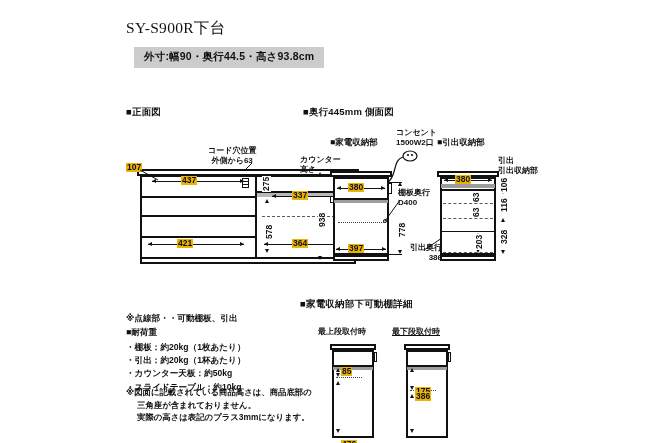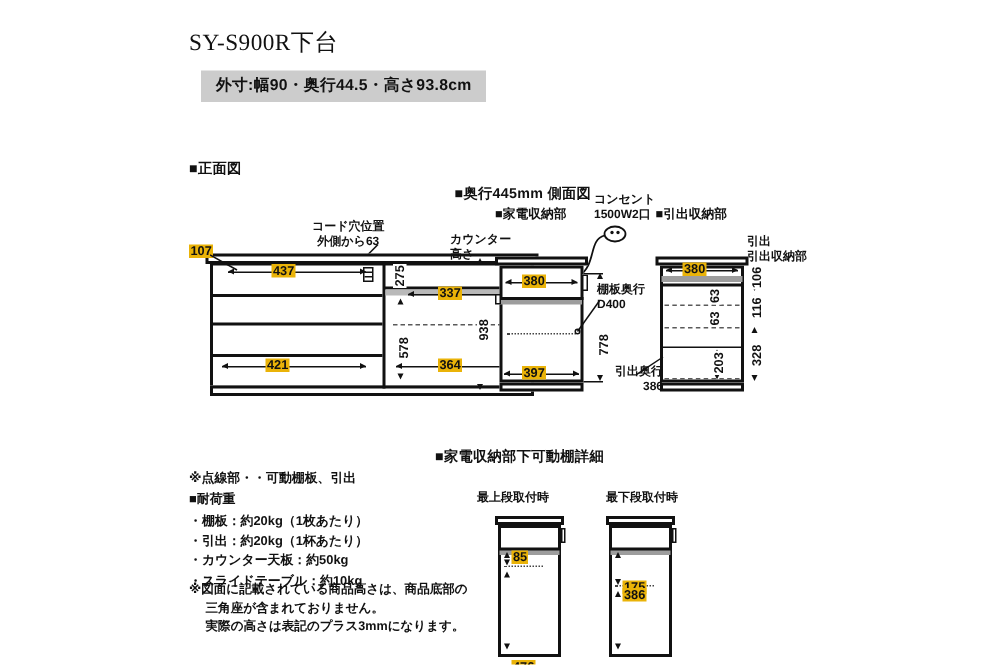--- a/index.html
+++ b/index.html
@@ -233,21 +233,21 @@
     <div class="arw-l" style="left:148px; top:241.5px;"></div>
     <div class="arw-r" style="left:240px; top:241.5px;"></div>
     <div class="dim" style="left:177px; top:239px;">421</div>
 
     <div class="ln hl" style="left:264px; top:244px; width:84px;"></div>
     <div class="arw-l" style="left:264px; top:241.5px;"></div>
     <div class="arw-r" style="left:344px; top:241.5px;"></div>
     <div class="dim" style="left:292px; top:239px;">364</div>
   </div>
 
-  <div class="abs sec-head" style="left:303px; top:123px;">■奥行445mm 側面図</div>
+  <div class="abs sec-head" style="left:303px; top:106px;">■奥行445mm 側面図</div>
 
   <div class="abs sub-head" style="left:330px; top:137px;">■家電収納部</div>
 
   <div class="abs lab" style="left:396px; top:128px;">
     <span>コンセント</span><br>
     <span>1500W2口</span>
   </div>
 
   <svg class="plug-svg" style="left:378px; top:150px;" width="48" height="42">
     <ellipse cx="32" cy="6" rx="7" ry="5" fill="none" stroke="#111" stroke-width="1.2"></ellipse>
@@ -363,24 +363,24 @@
     <div class="arw-u" style="left:500.5px; top:218px;"></div>
     <div class="arw-d" style="left:500.5px; top:250px;"></div>
     <div class="dim-v" style="left:500px; top:245px;">328</div>
 
     <div class="abs lab" style="left:398px; top:243px; text-align:right; width:44px;">
       <span>引出奥行</span><br>
       <span>386</span>
     </div>
   </div>
 
-  <div class="abs sec-head" style="left:290px; top:298px;">■家電収納部下可動棚詳細</div>
+  <div class="abs sec-head" style="left:300px; top:298px;">■家電収納部下可動棚詳細</div>
 
   <div class="abs lab" style="left:318px; top:327px;">最上段取付時</div>
-  <div class="abs lab" style="left:404px; top:327px;">最下段取付時</div>
+  <div class="abs lab" style="left:392px; top:327px;text-decoration:underline;">最下段取付時</div>
 
   <div>
     <div class="box2" style="left:330px; top:344px; width:46px; height:6px;"></div>
     <div class="box2" style="left:332px; top:350px; width:42px; height:88px;"></div>
     <div class="gray-band-d" style="left:333px; top:366px; width:40px; height:4px;"></div>
     <div class="ln hl2" style="left:332px; top:365px; width:42px;"></div>
     <div class="dot-h" style="left:336px; top:377px; width:26px;"></div>
     <div class="box" style="left:374px; top:352px; width:3px; height:10px;"></div>
 
     <div class="vl" style="left:338px; top:368px; height:10px;"></div>

